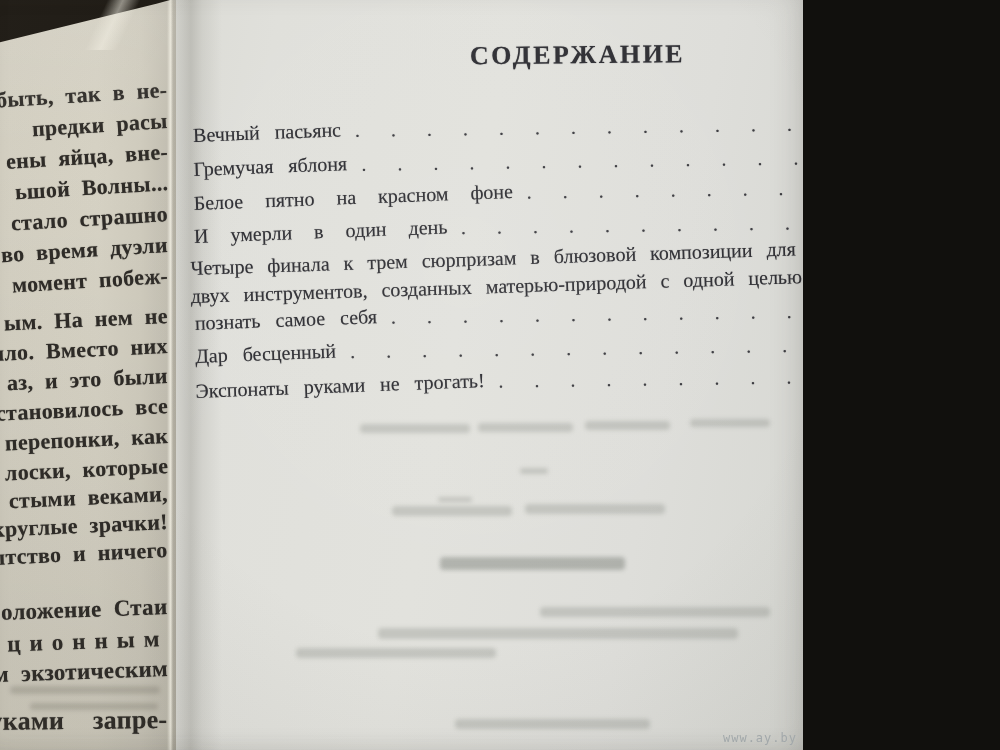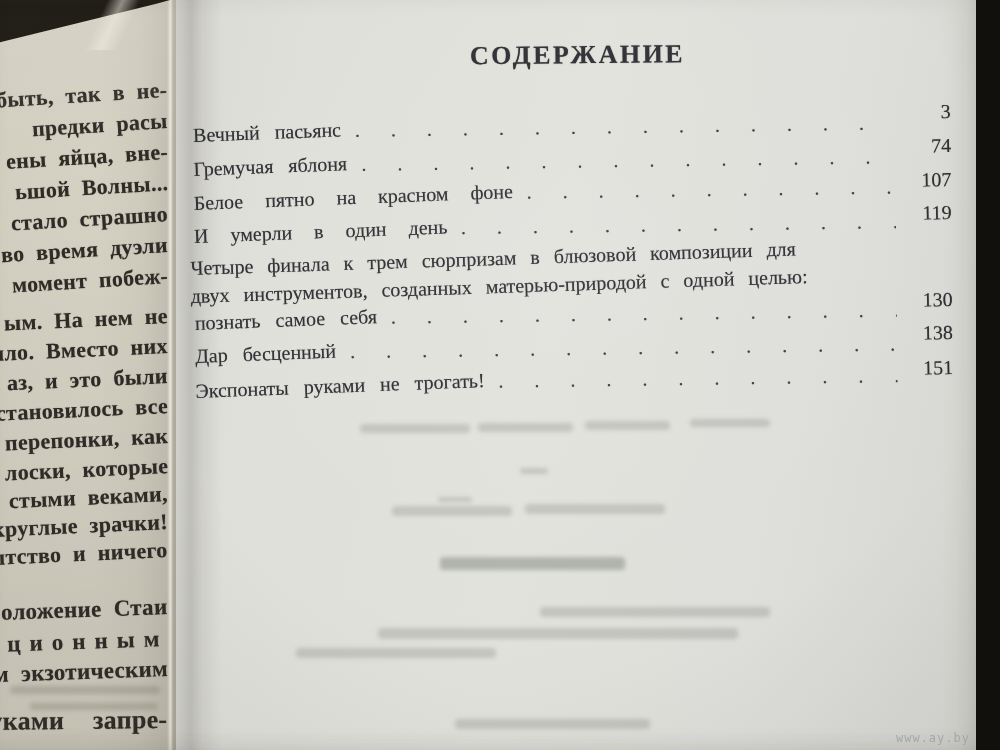--- a/index.html
+++ b/index.html
@@ -1,18 +1,18 @@
 <!DOCTYPE html>
 <html><head>
 <meta charset="utf-8">
 <style>
   html,body{margin:0;padding:0;}
   body{width:1000px;height:750px;overflow:hidden;background:#11100d;
        font-family:"Liberation Serif","DejaVu Serif",serif;}
-  #photo{position:relative;width:976px;height:750px;overflow:hidden;
+  #photo{position:relative;width:803px;height:750px;overflow:hidden;
          background:linear-gradient(100deg,#cfcfc9 0%,#dadad4 14%,#e0e0db 30%,#e2e2dd 55%,#dededa 78%,#d6d7d2 100%);}
 
   
   #left-page{position:absolute;left:0;top:0;width:176px;height:750px;overflow:hidden;
              background:linear-gradient(to right,#d8d4c6 0%,#d6d2c4 55%,#cfcbbd 80%,#c2beb1 96%,#b7b3a6 100%);}
   #left-page::after{content:"";position:absolute;inset:0;
              background:linear-gradient(to bottom,rgba(255,255,255,.10),rgba(0,0,0,0) 20%,rgba(0,0,0,.04) 85%);}
   .lp-line{position:absolute;right:8px;white-space:nowrap;color:#2e2b27;font-weight:bold;
            font-size:22px;line-height:24px;word-spacing:6px;letter-spacing:.3px;
            transform:rotate(-3.5deg);transform-origin:100% 70%;

